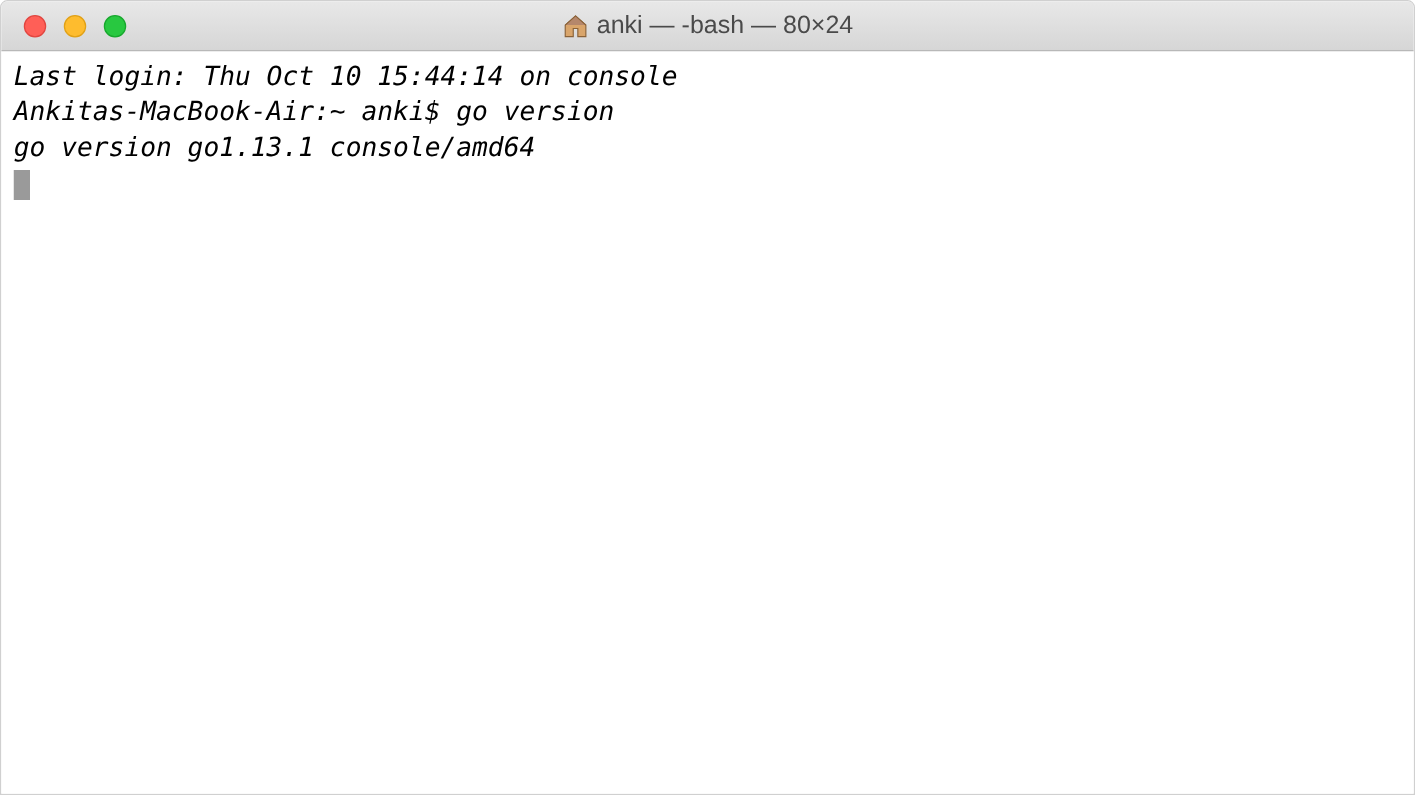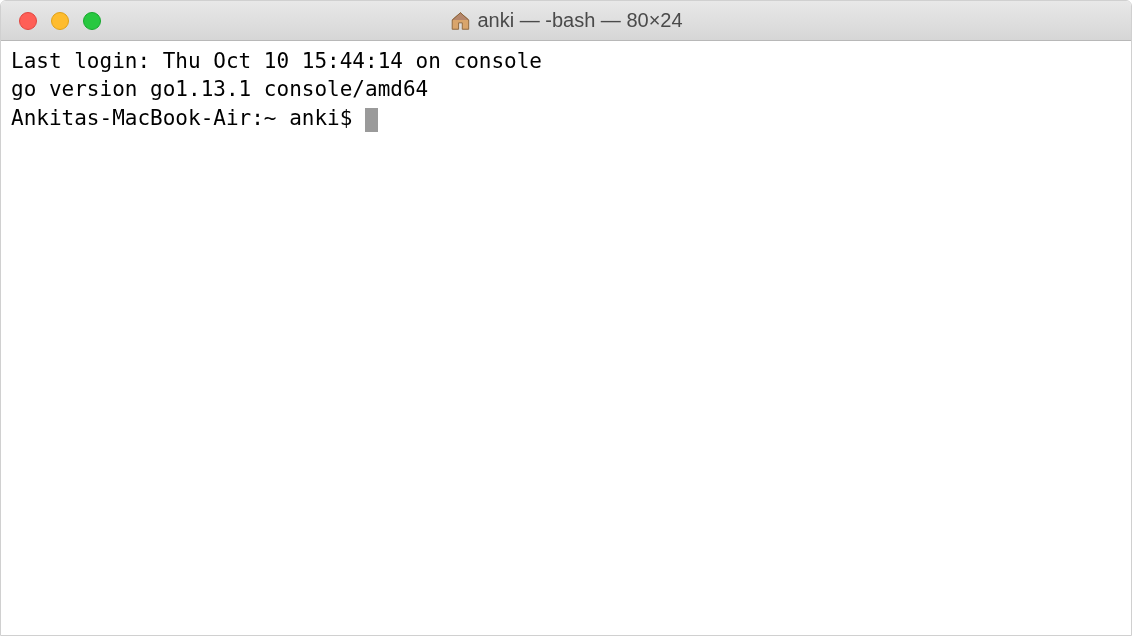--- a/index.html
+++ b/index.html
@@ -79,20 +79,21 @@
       padding: 6px 10px;
       font-family: "Menlo", "Monaco", "Consolas", monospace;
       font-size: 21px;
       line-height: 1.35;
       color: #000;
       white-space: pre;
       overflow: hidden;
     }
     .line {
       display: block;
+      font-style: italic;
     }
     .cursor {
       display: inline-block;
       width: 13px;
       height: 24px;
       background: #9a9a9a;
       vertical-align: text-bottom;
       transform: translateY(2px);
     }
   </style>
@@ -109,14 +110,14 @@
     <div class="title-center">
       <span class="home-icon">
         <svg width="22" height="22" viewBox="0 0 24 24">
           <path d="M3 11 L12 3 L21 11 L21 21 L14 21 L14 14 L10 14 L10 21 L3 21 Z" fill="#d9a56b" stroke="#8a6238" stroke-width="1"></path>
           <path d="M3 11 L12 3 L21 11" fill="#b5876b" stroke="#8a6238" stroke-width="1"></path>
         </svg>
       </span>
       <span>anki — -bash — 80×24</span>
     </div>
   </div>
-  <div class="terminal-body"><span class="line">Last login: Thu Oct 10 15:44:14 on console</span><span class="line">go version go1.13.1 console/amd64</span><span class="line"><span>Ankitas-MacBook-Air:~ anki$ </span><span class="cursor"></span></span></div>
+  <div class="terminal-body"><span class="line">Last login: Thu Oct 10 15:44:14 on console</span><span class="line">Ankitas-MacBook-Air:~ anki$ go version</span><span class="line">go version go1.13.1 console/amd64</span><span class="line"><span class="cursor"></span></span></div>
 </div>
 
 </body></html>

